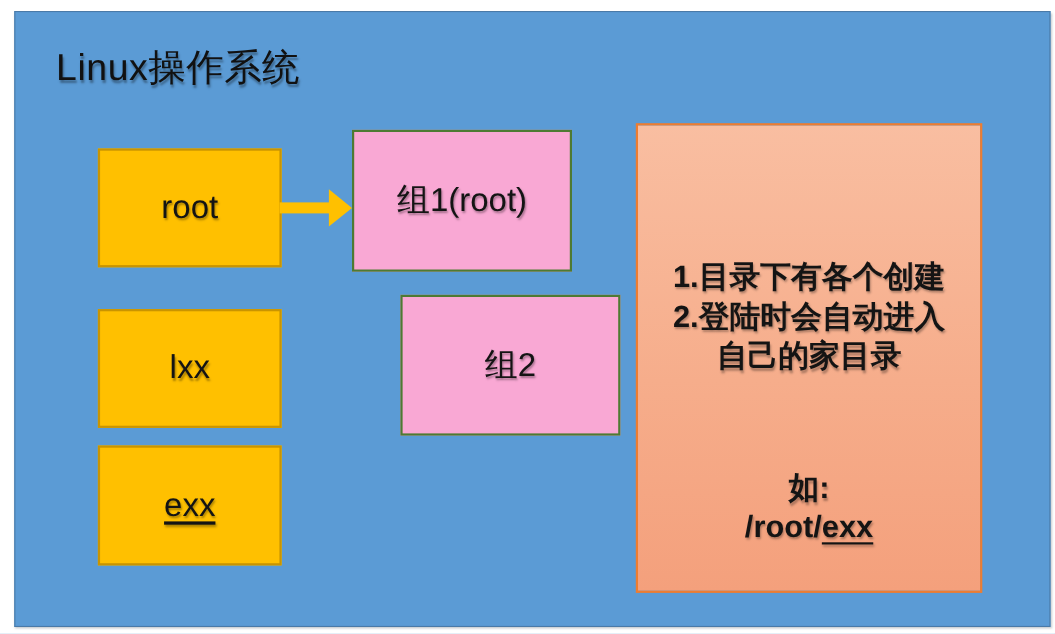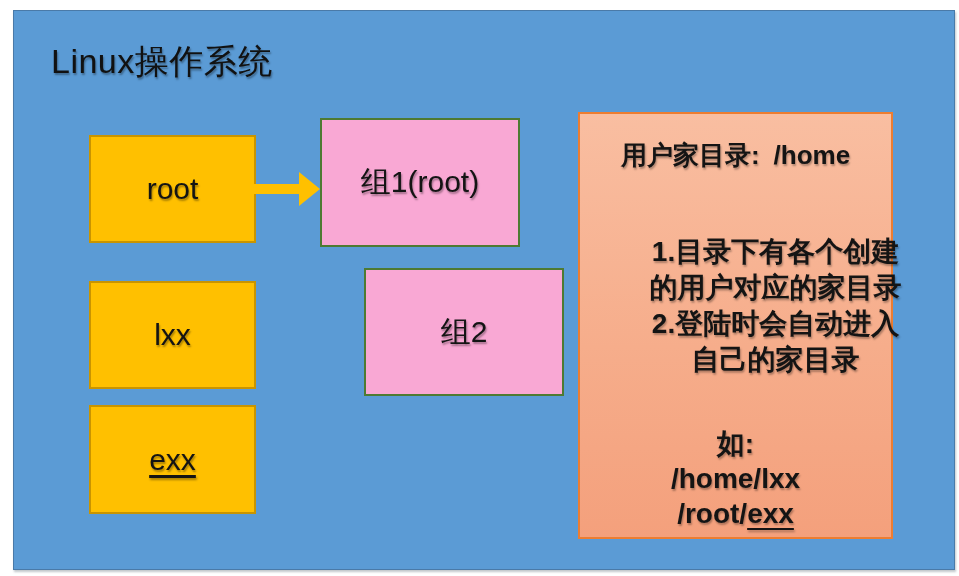--- a/index.html
+++ b/index.html
@@ -54,21 +54,21 @@
   .note-header {
     position: absolute; left: 0; top: 24px; width: 100%;
     text-align: center; font-size: 26px; font-weight: 700; color: #141414;
     text-shadow: 1px 2px 2px rgba(0,0,0,0.3);
     white-space: nowrap;
   }
   .note-header .sep { display: inline-block; width: 14px; }
   .note-body {
     position: absolute; left: 0; top: 120px; width: 100%;
     text-align: center; font-size: 28px; font-weight: 700; line-height: 36px;
-    color: #141414; text-shadow: 1px 2px 2px rgba(0,0,0,0.3); margin-left: 40px;
+    color: #141414; text-shadow: 1px 2px 2px rgba(0,0,0,0.3);
   }
   .note-examples {
     position: absolute; left: 0; top: 312px; width: 100%;
     text-align: center; font-size: 28px; font-weight: 700; line-height: 35px;
     color: #141414; text-shadow: 1px 2px 2px rgba(0,0,0,0.3);
   }
 
   .squiggle {
     text-decoration-line: underline;
     text-decoration-style: wavy;
@@ -102,30 +102,25 @@
     <div class="box group-box group-2">
       <span class="label">组2</span>
     </div>
 
     <svg class="arrow" viewBox="0 0 66 36" xmlns="http://www.w3.org/2000/svg">
       <rect x="0" y="13" width="47" height="10" fill="#FFC000"></rect>
       <polygon points="45,1 66,18 45,35" fill="#FFC000"></polygon>
     </svg>
 
     <div class="note">
-      <div class="note-header">
-        <span>用户家目录:</span><span class="sep"></span><span>/home</span>
-      </div>
       <div class="note-body">
         <div>1.目录下有各个创建</div>
-        <div>的用户对应的家目录</div>
         <div>2.登陆时会自动进入</div>
         <div>自己的家目录</div>
       </div>
       <div class="note-examples">
         <div>如:</div>
-        <div><span>/home/lxx</span><span class="squiggle"></span></div>
         <div><span>/root/</span><span class="squiggle">exx</span></div>
       </div>
     </div>
 
   </div>
 </div>
 
 </body></html>

